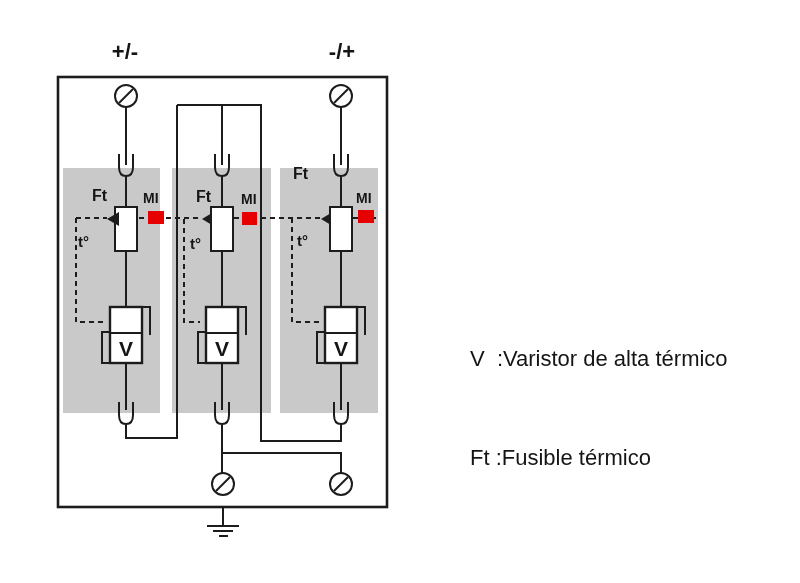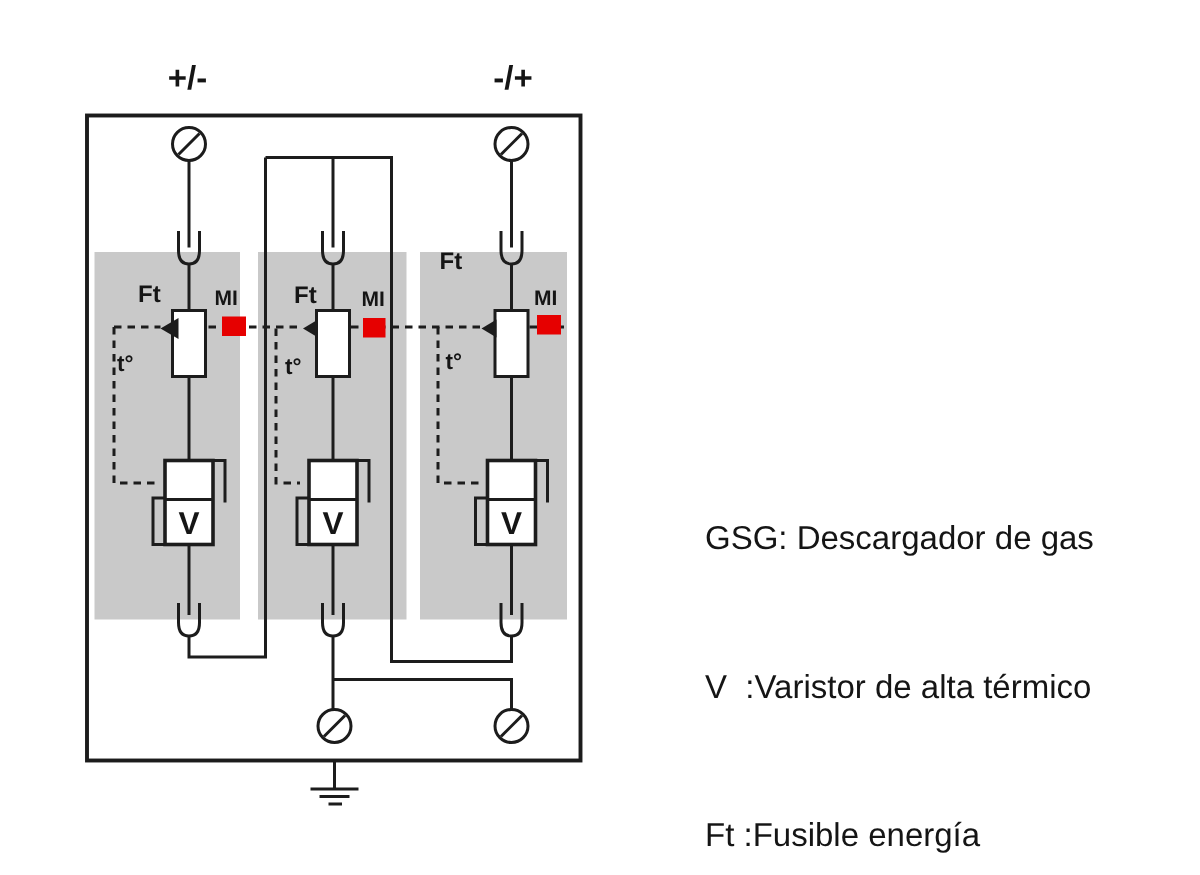--- a/index.html
+++ b/index.html
@@ -137,20 +137,19 @@
     <text class="t-mi" x="143" y="203">MI</text>
     <text class="t-mi" x="241" y="204">MI</text>
     <text class="t-mi" x="356" y="203">MI</text>
 
     <text class="t-deg" x="78" y="247">t°</text>
     <text class="t-deg" x="190" y="249">t°</text>
     <text class="t-deg" x="297" y="246">t°</text>
   </svg>
 
   <div class="legend">
-    <div>GSG: Descargador de gas</div>
     <div>V  :Varistor de alta térmico</div>
-    <div>Ft :Fusible energía</div>
+    <div>Ft :Fusible térmico</div>
     
     
   </div>
 
 </div>
 
 </body></html>

